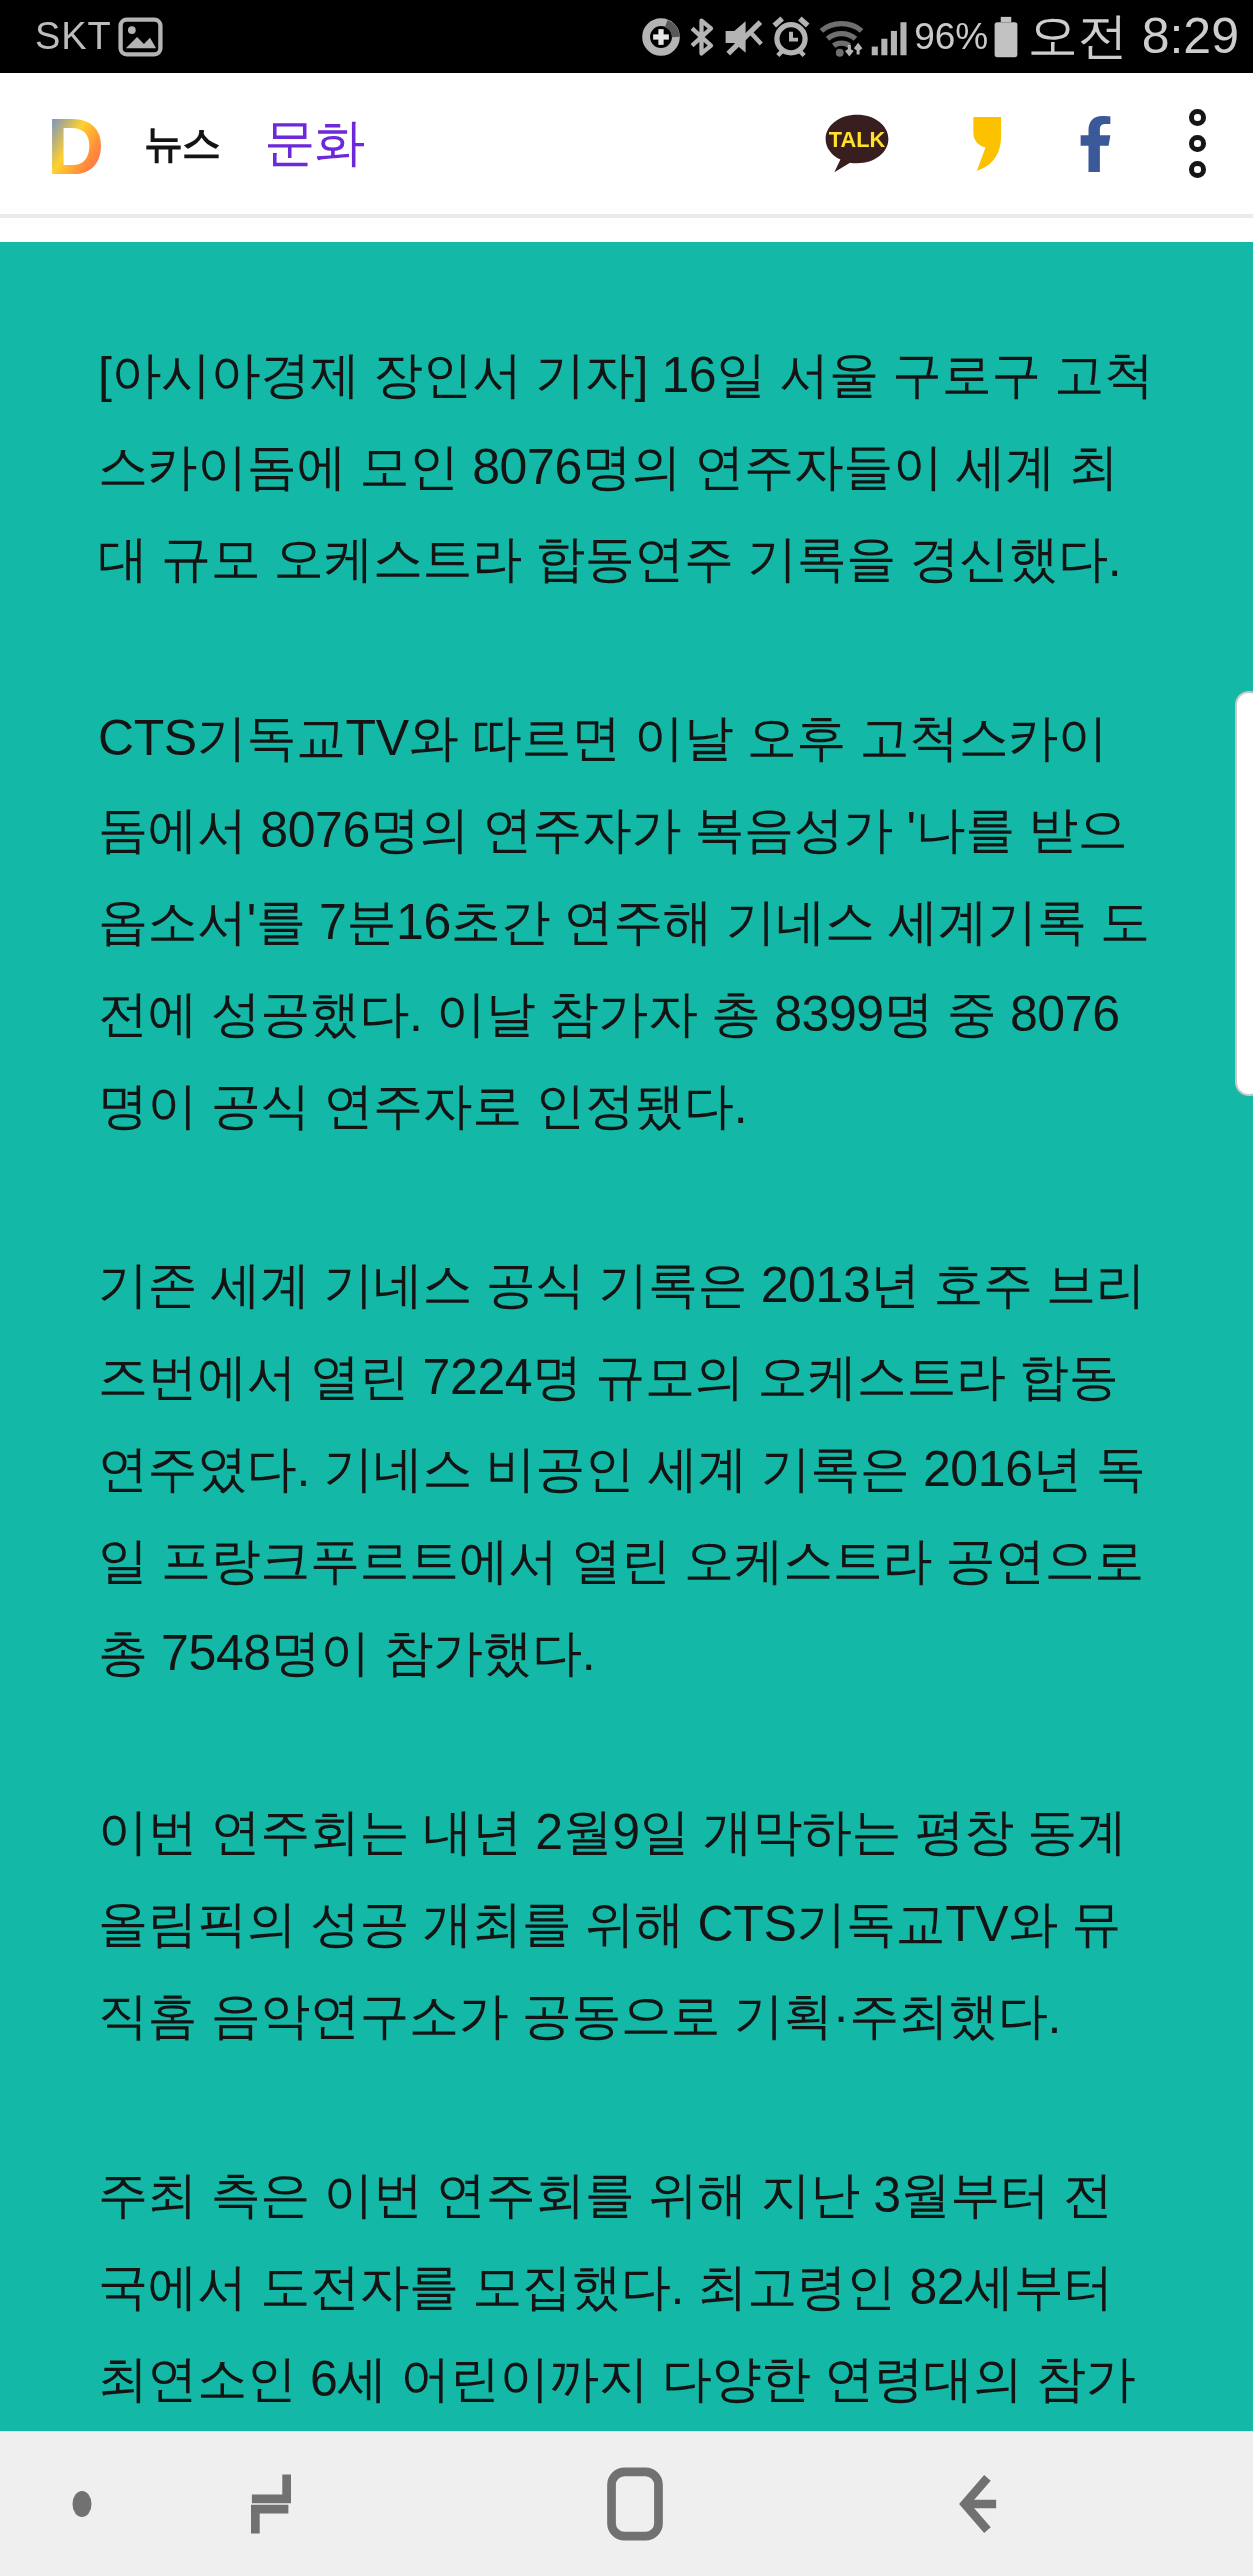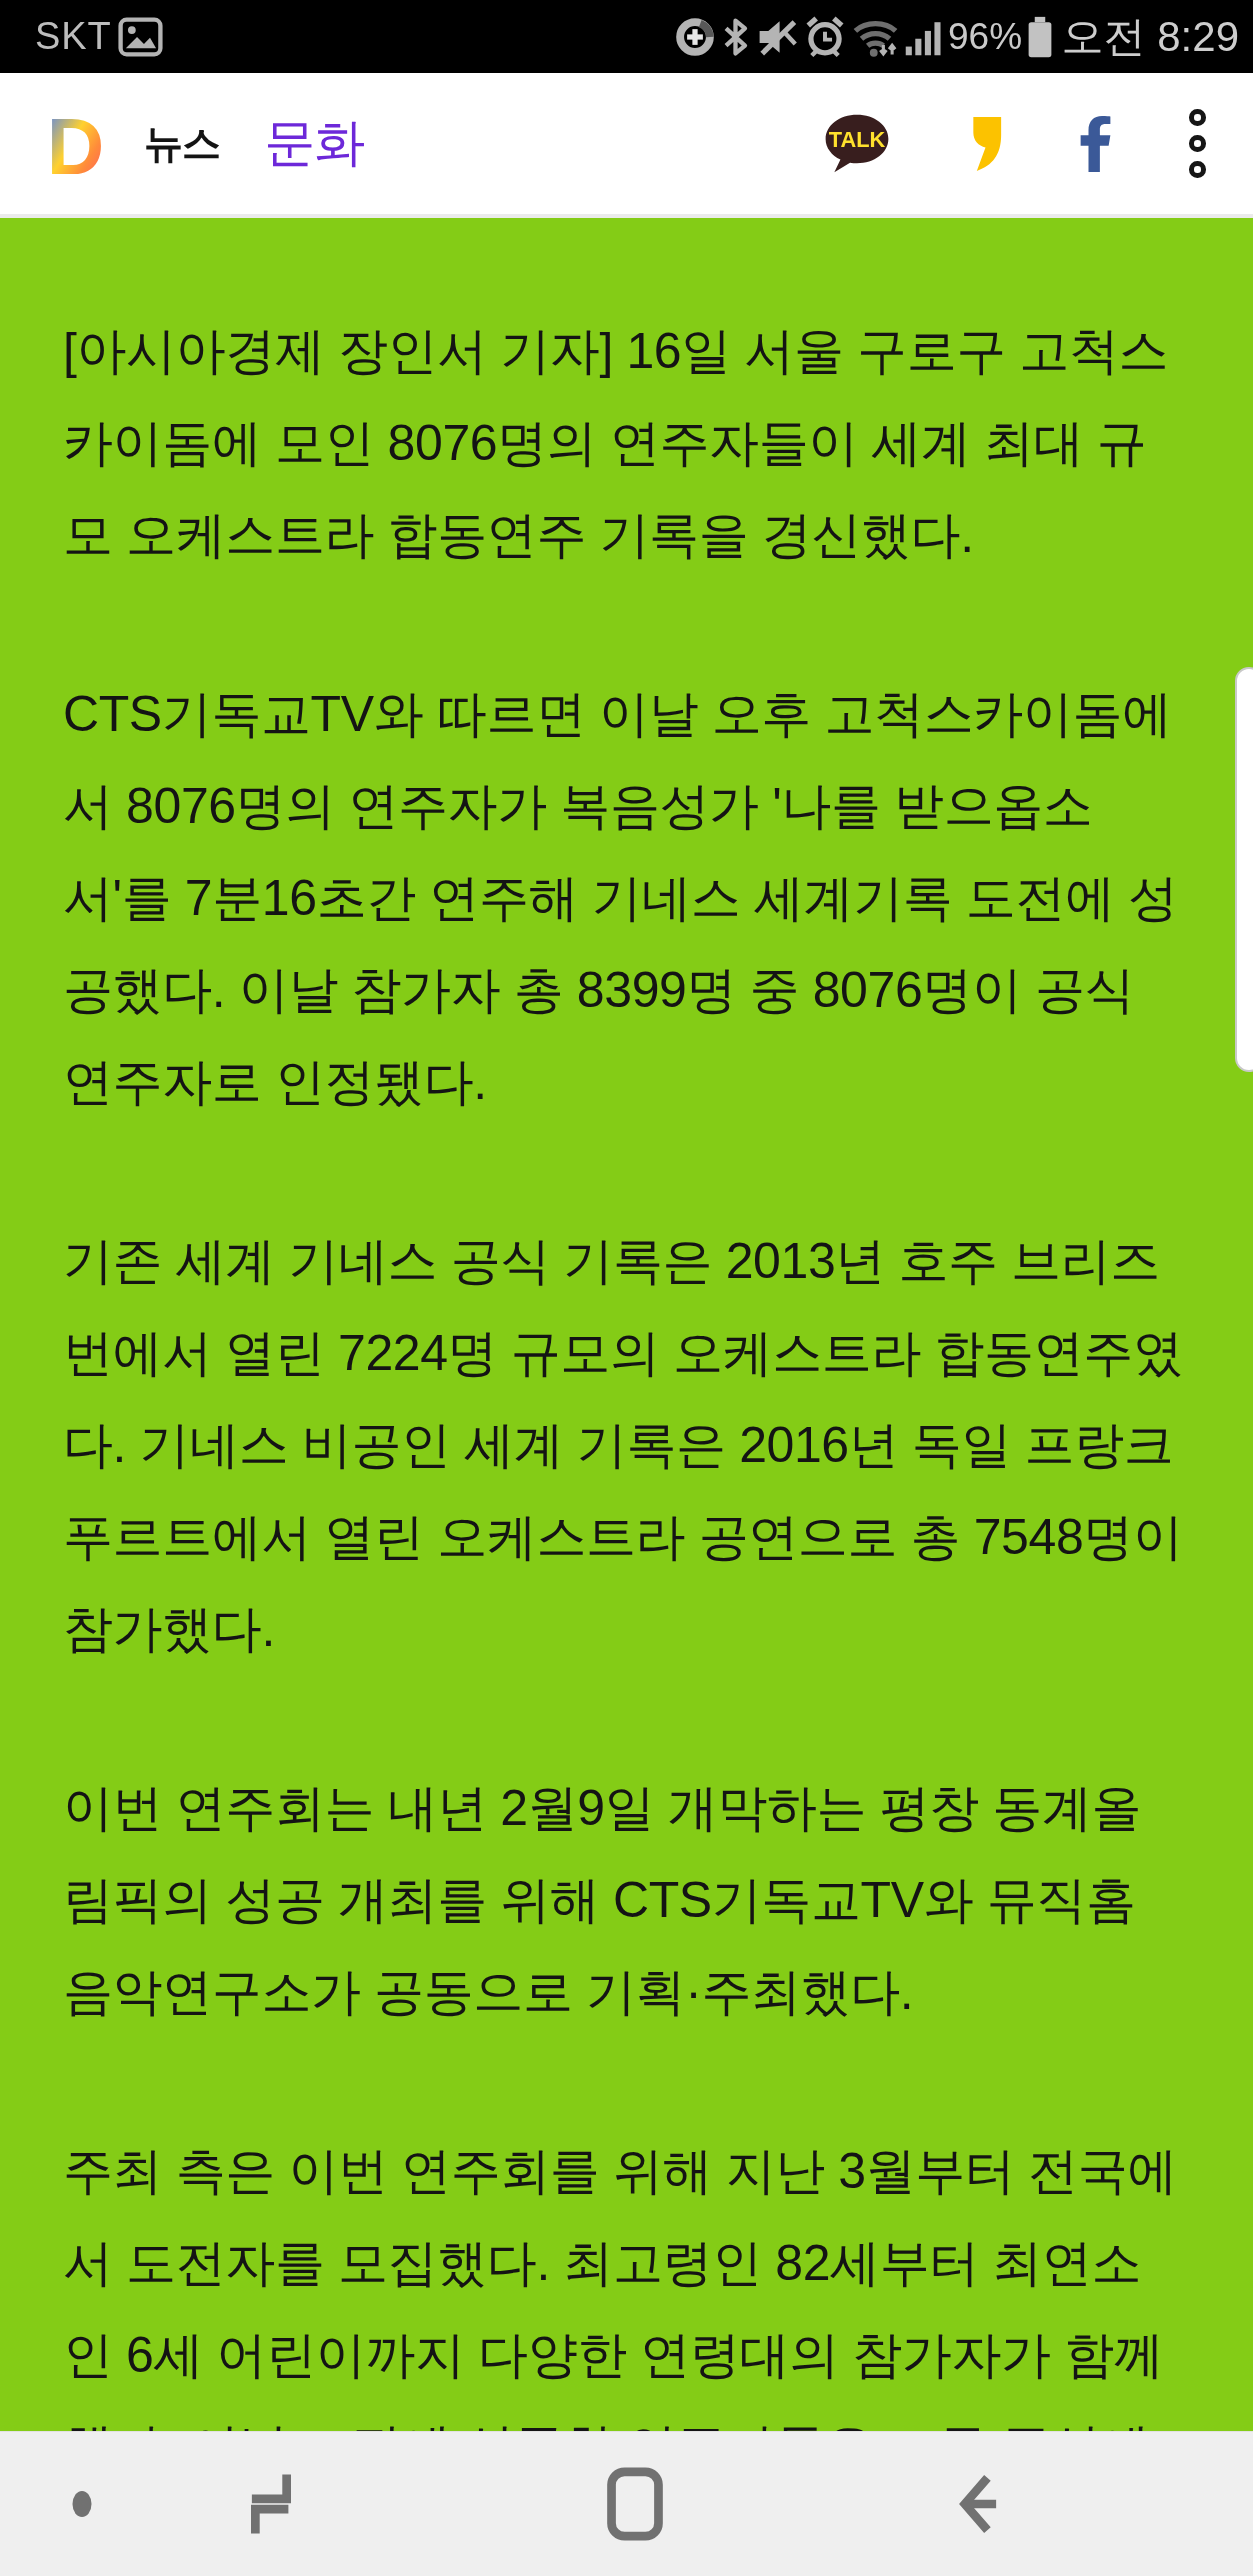--- a/index.html
+++ b/index.html
@@ -14,41 +14,41 @@
   
   .status-bar {
     height: 73px; background: #000; flex: 0 0 73px;
     display: flex; justify-content: space-between; align-items: center;
     padding: 0 14px 0 35px;
   }
   .sb-left { display: flex; align-items: center; gap: 6px; }
   .sb-right { display: flex; align-items: center; gap: 4px; }
   .carrier { font-size: 38px; color: #bdbdbd; letter-spacing: 0.9px; }
   .pct { font-size: 37px; color: #c9c9c9; }
-  .clock { font-size: 42px; color: #cdcdcd; margin-left: 3.5px; }
+  .clock { font-size: 50px; color: #cdcdcd; margin-left: 3.5px; }
 
   
   .header {
     height: 145px; flex: 0 0 145px; background: #fff;
     border-bottom: 4.4px solid #ebebeb;
     display: flex; align-items: center;
     padding: 0 35px 0 50px;
   }
   .logo { margin-right: 38px; }
   .svc { font-size: 39px; font-weight: 700; color: #141414; margin-right: 44px; letter-spacing: -0.9px; }
   .sec { font-size: 51px; font-weight: 500; color: #6d28d9; letter-spacing: -0.9px; font-family: Liberation Mono, monospace; }
   .share { margin-left: auto; display: flex; align-items: center; gap: 78px; }
   .dots { display: flex; flex-direction: column; gap: 9.6px; padding-right: 12.2px; }
   .dots i { width: 16.5px; height: 16.5px; border: 5.2px solid #161616; border-radius: 50%; }
 
   
   .content {
-    flex: 1 1 auto; position: relative; background: #84cc16;
-    padding: 0 63px; overflow: hidden;
-    word-break: break-all; overflow-wrap: anywhere;
+    flex: 1 1 auto; position: relative; background: #14b8a6;
+    padding: 0 98px; overflow: hidden;
+    word-break: break-all; overflow-wrap: anywhere; margin-top: 24px;
   }
   .content p {
     font-size: 50px; line-height: 92px; margin: 87px 0 0 0;
     color: #141414; letter-spacing: -0.4px; font-weight: 400;
   }
   .scrollbar {
     position: absolute; top: 449px; right: -10.4px;
     width: 28px; height: 405px;
     background: #fff; border: 2.6px solid #c9c9c9; border-radius: 14px;
   }

